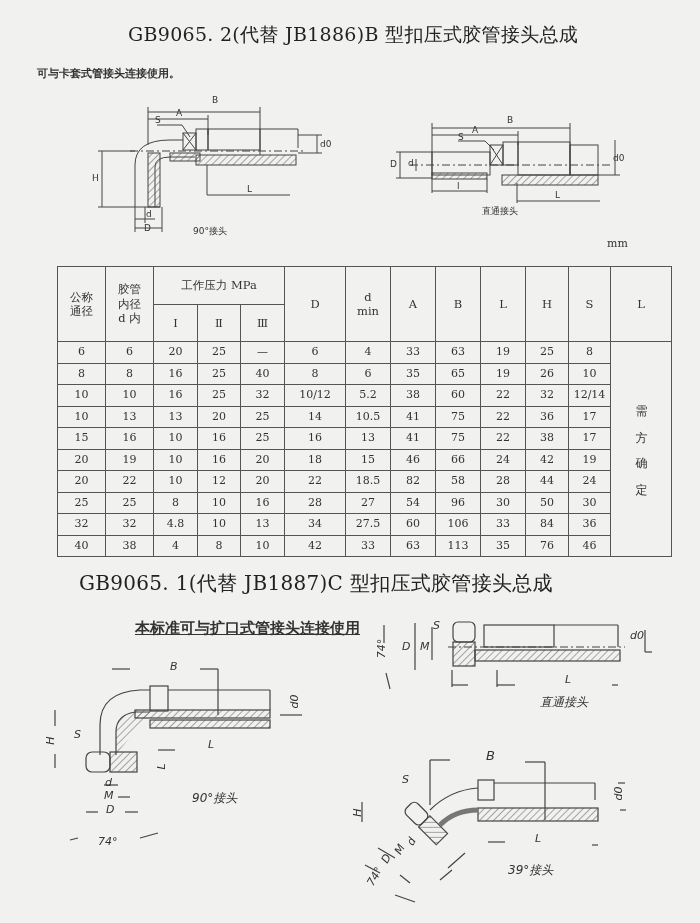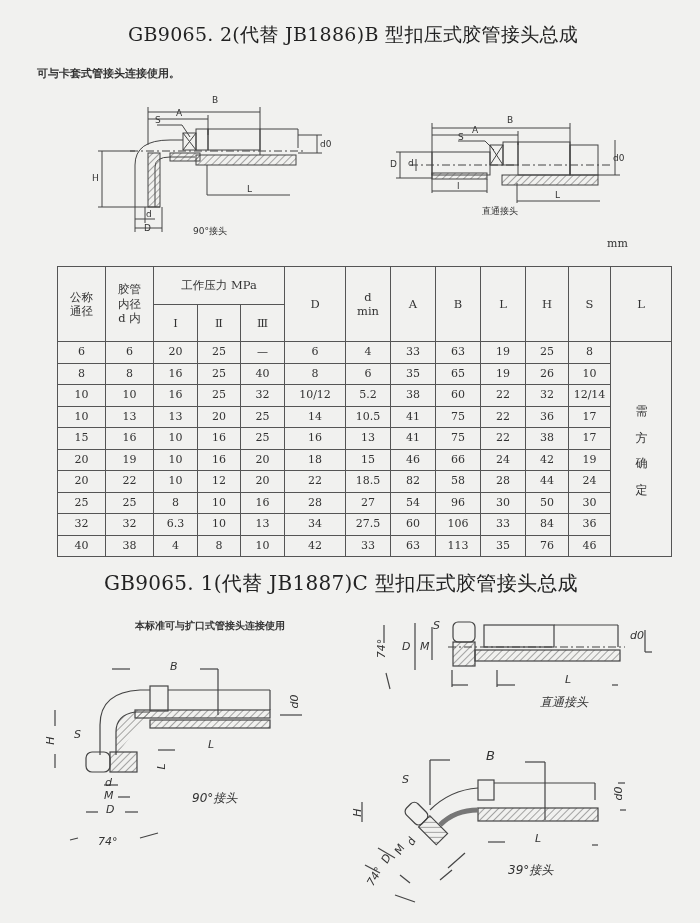--- a/index.html
+++ b/index.html
@@ -299,21 +299,21 @@
         <td>27</td>
         <td>54</td>
         <td>96</td>
         <td>30</td>
         <td>50</td>
         <td>30</td>
   </tr>
   <tr class="data">
     <td>32</td>
         <td>32</td>
-        <td>6.3</td>
+        <td>4.8</td>
         <td>10</td>
         <td>13</td>
         <td>34</td>
         <td>27.5</td>
         <td>60</td>
         <td>106</td>
         <td>33</td>
         <td>84</td>
         <td>36</td>
   </tr>
@@ -327,25 +327,25 @@
         <td>33</td>
         <td>63</td>
         <td>113</td>
         <td>35</td>
         <td>76</td>
         <td>46</td>
   </tr>
 </tbody>
   </table>
 
-<div class="abs title" style="left:104px;top:570px;font-size:20px;">
+<div class="abs title" style="left:79px;top:570px;font-size:20px;">
   <span>GB9065. 1(代替 JB1887)C</span>
   <b>型扣压式胶管接头总成</b>
 </div>
-<div class="abs note" style="left:135px;top:619px;font-size:10px;">本标准可与扩口式管接头连接使用</div>
+<div class="abs note" style="left:135px;top:619px;font-size:15px;text-decoration:underline;">本标准可与扩口式管接头连接使用</div>
 
 <div class="abs" style="left:360px;top:615px;width:300px;height:130px;">
   <svg width="300" height="130">
     <g stroke="#444" fill="none" stroke-width="1.2">
       <line x1="24" y1="10" x2="24" y2="28"></line>
         <line x1="26" y1="58" x2="30" y2="74"></line>
       <line x1="55" y1="8" x2="55" y2="55"></line>
       <line x1="72" y1="12" x2="72" y2="45"></line>
       <rect x="93" y="7" width="22" height="20" rx="5"></rect>
       <rect x="124" y="10" width="70" height="22"></rect>

